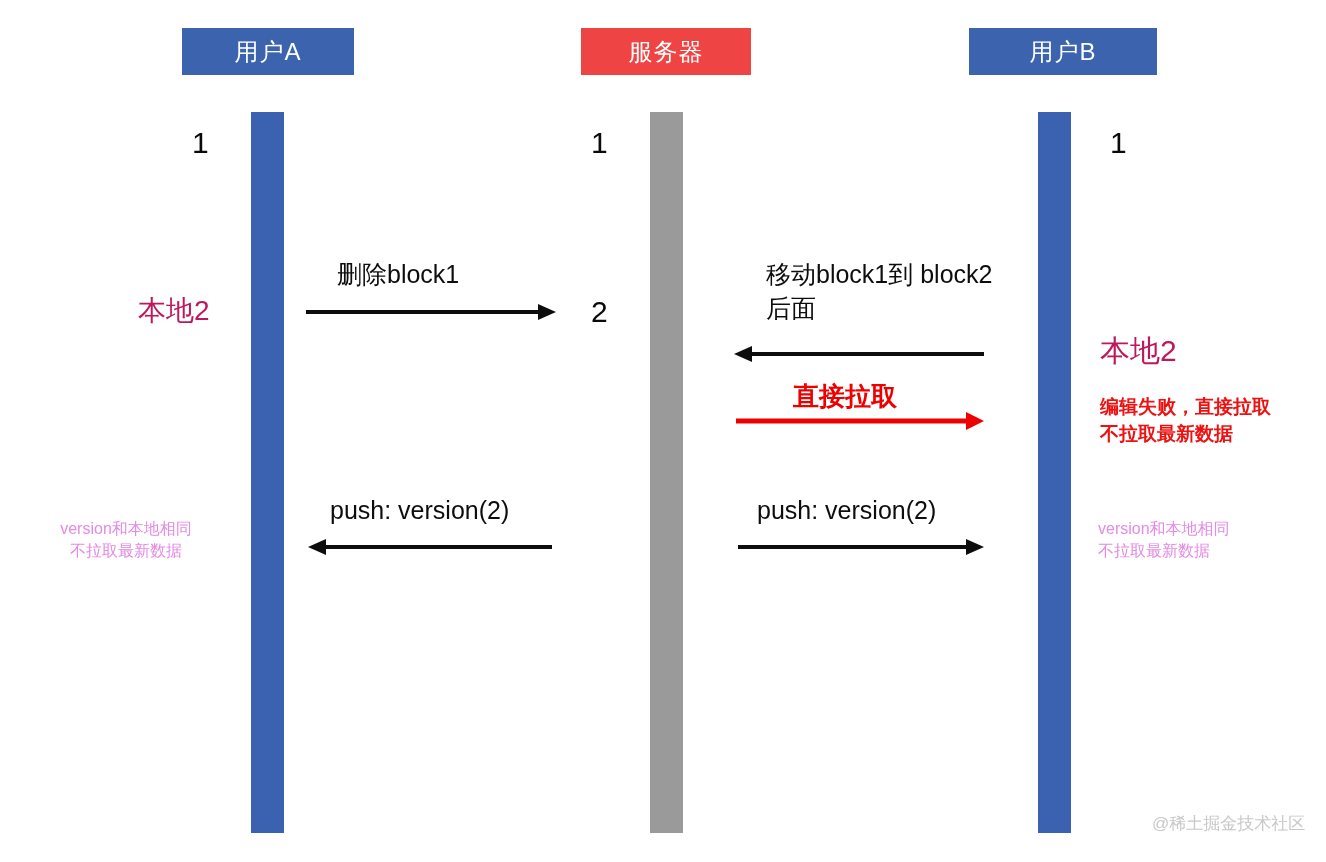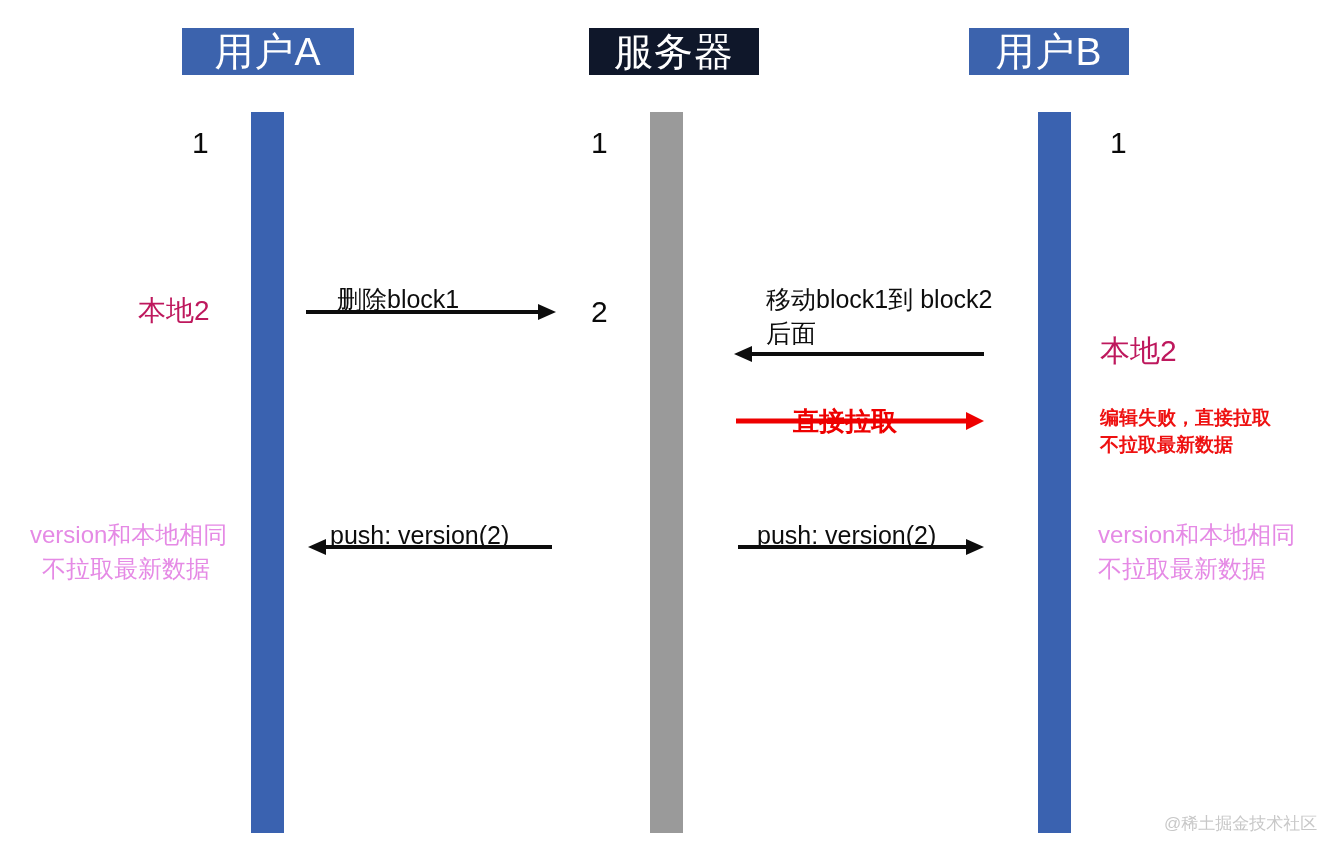--- a/index.html
+++ b/index.html
@@ -20,28 +20,28 @@
     background: #ffffff;
   }
 
   
   .actor-box {
     position: absolute;
     display: flex;
     align-items: center;
     justify-content: center;
     color: #ffffff;
-    font-size: 39px;
+    font-size: 24px;
     line-height: 1;
     letter-spacing: 1px;
     white-space: nowrap;
     text-align: right;
   }
   .actor-box.blue { background: #3c63ad; }
-  .actor-box.gray { background: #0f172a; margin-left: 8px; }
+  .actor-box.gray { background: #ef4444; }
 
   
   .lifeline { position: absolute; }
   .lifeline.blue { background: #3a62b0; }
   .lifeline.gray { background: #9a9a9a; }
 
   
   .version-num {
     position: absolute;
     font-size: 30px;
@@ -60,63 +60,61 @@
   }
   .local-label.big { font-size: 30px; }
 
   
   .msg-label {
     position: absolute;
     font-size: 25px;
     color: #0d0d0d;
     line-height: 1.35;
     white-space: nowrap;
-    margin-top: 25px;
   }
   .msg-label.red { color: #ee0000; font-size: 26px; font-weight: bold; }
   .msg-label.two-line { white-space: normal; width: 230px; }
 
   
   .note {
     position: absolute;
     line-height: 1.4;
     white-space: nowrap;
   }
-  .note.purple { color: #e58ae5; font-size: 24px; }
+  .note.purple { color: #e58ae5; font-size: 16px; }
   .note.red-note { color: #ee1111; font-size: 19px; font-weight: bold; }
   .note .nl { display: block; }
   .note.center-lines .nl { text-align: center; }
 
   
   .arrow { position: absolute; }
   .arrow svg { display: block; }
 
   
   .watermark {
     position: absolute;
     font-size: 17px;
     color: #c8c8c8;
     white-space: nowrap;
-    margin-left: 12px;
   }
 </style>
 </head>
 <body>
 
 <div id="stage">
 
   <div class="actor-box blue" style="left:182px; top:28px; width:172px; height:47px;">
     <span>用户A</span>
   </div>
 
   <div class="actor-box gray" style="left:581px; top:28px; width:170px; height:47px;">
     <span>服务器</span>
   </div>
 
-  <div class="actor-box blue" style="left:969px; top:28px; width:160px; height:47px;">
+  <div class="actor-box blue" style="left:969px; top:28px; width:188px; height:47px;">
     <span>用户B</span>
   </div>
 
   <div class="lifeline blue" style="left:251px; top:112px; width:33px; height:721px;"></div>
 
   <div class="lifeline gray" style="left:650px; top:112px; width:33px; height:721px;"></div>
 
   <div class="lifeline blue" style="left:1038px; top:112px; width:33px; height:721px;"></div>
 
   <div class="version-num" style="left:192px; top:128px;">1</div>
@@ -154,21 +152,21 @@
 
   <div class="msg-label red" style="left:793px; top:379px;">直接拉取</div>
 
   <div class="arrow" style="left:736px; top:411px;">
     <svg width="248" height="20" viewBox="0 0 248 20">
       <line x1="0" y1="10" x2="230" y2="10" stroke="#ee0000" stroke-width="5"></line>
       <polygon points="230,1 248,10 230,19" fill="#ee0000"></polygon>
     </svg>
   </div>
 
-  <div class="note red-note" style="left:1100px; top:406px;font-family:Liberation Mono, monospace;">
+  <div class="note red-note" style="left:1100px; top:394px;">
     <span class="nl">编辑失败，直接拉取</span>
     <span class="nl">不拉取最新数据</span>
   </div>
 
   <div class="msg-label" style="left:330px; top:494px;">push: version(2)</div>
 
   <div class="arrow" style="left:308px; top:537px;">
     <svg width="244" height="20" viewBox="0 0 244 20">
       <line x1="18" y1="10" x2="244" y2="10" stroke="#0d0d0d" stroke-width="4"></line>
       <polygon points="18,2 0,10 18,18" fill="#0d0d0d"></polygon>

